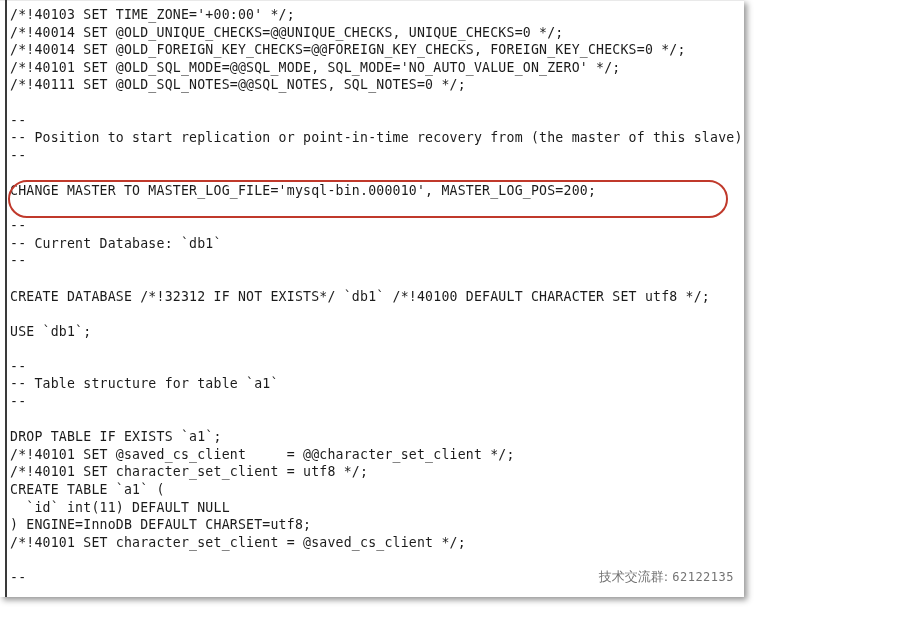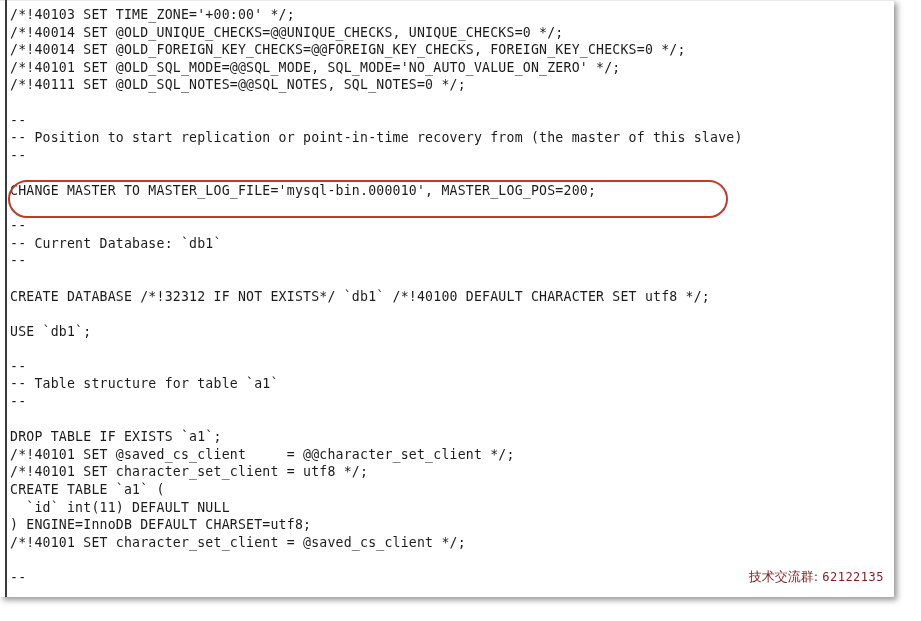--- a/index.html
+++ b/index.html
@@ -20,21 +20,21 @@
     width: 921px;
     height: 621px;
     background: #ffffff;
   }
 
   
   #document-page {
     position: absolute;
     left: 0px;
     top: 0px;
-    width: 894px;
+    width: 744px;
     height: 597px;
     background: #ffffff;
     box-shadow: 3px 3px 6px rgba(0,0,0,0.42);
     overflow: hidden;
   }
 
   
   #left-gutter-rule {
     position: absolute;
     left: 5px;
@@ -104,21 +104,21 @@
     user-select: none;
   }
   #watermark-url {
     font-size: 19px;
     letter-spacing: 0.2px;
     color: #8a8a8a;
     white-space: nowrap;
   }
   #watermark-contact {
     font-size: 13px;
-    color: #7f1d1d;
+    color: #737373;
     white-space: nowrap;
     margin-top: 1px;
     font-family: "DejaVu Sans", "Liberation Sans", sans-serif;
   }
   #watermark-contact-number {
     font-family: "DejaVu Sans Mono", "Liberation Mono", monospace;
     font-size: 12px;
     letter-spacing: 0.5px;
   }
 </style>

